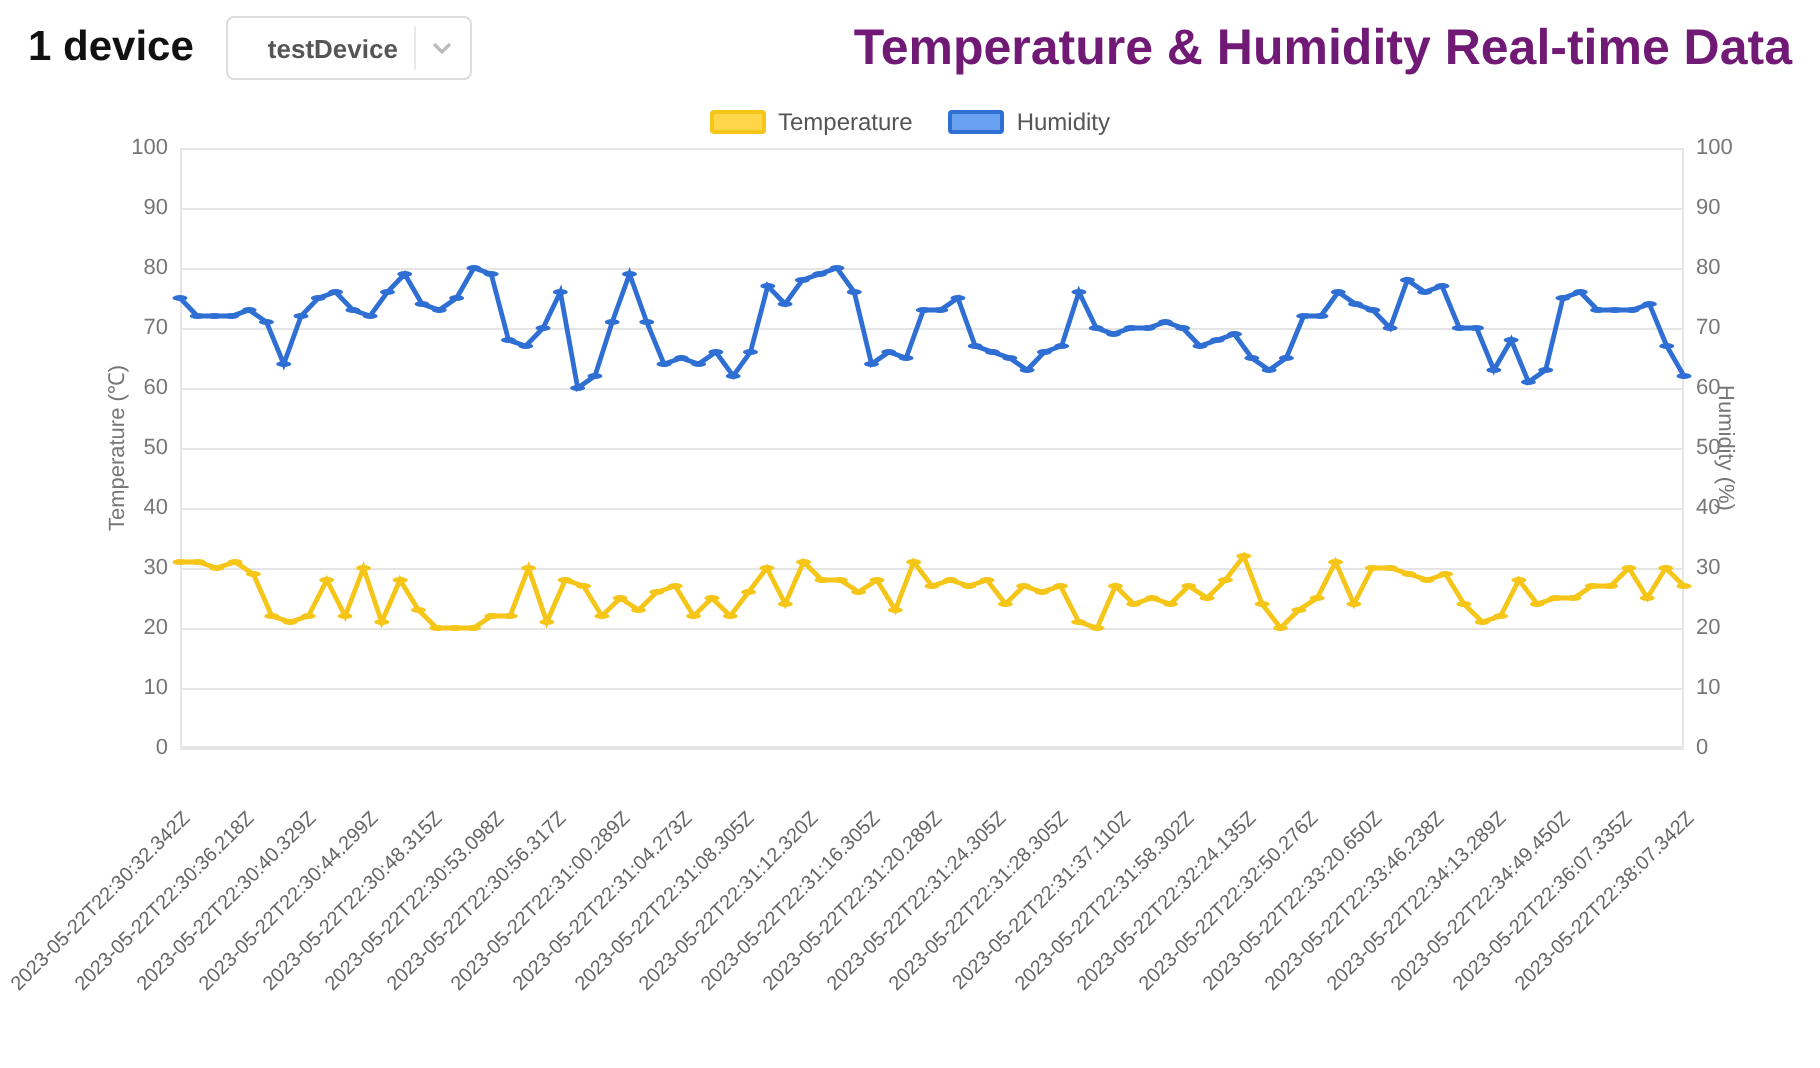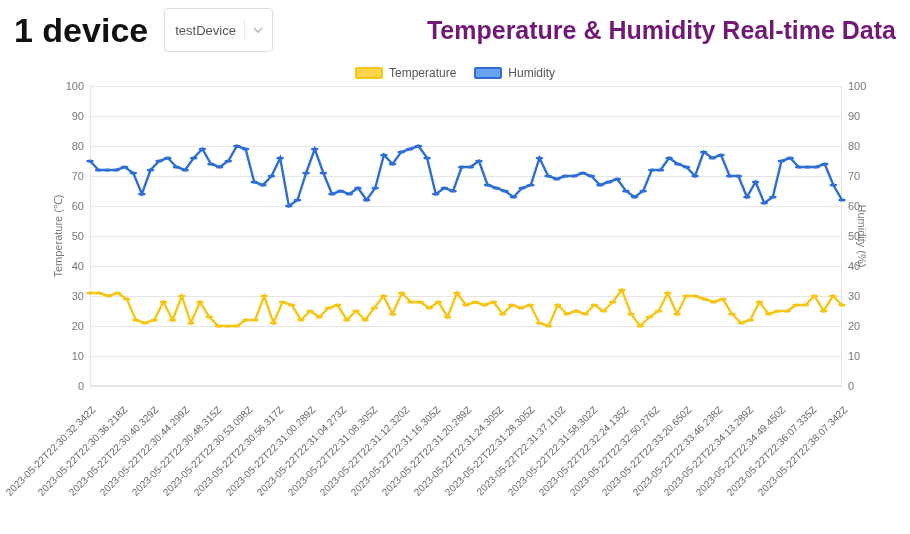--- a/index.html
+++ b/index.html
@@ -1,19 +1,19 @@
 <!DOCTYPE html>
 <html><head>
 <meta charset="utf-8">
 <style>
   * { box-sizing: border-box; margin: 0; padding: 0; }
   body { font-family: Arial, Helvetica, sans-serif; background: #fff; width: 910px; height: 534px; overflow: hidden; position: relative; color: #333; }
   .header { display: flex; align-items: center; padding: 8px 14px 0 14px; gap: 16px; }
-  .device-count { font-size: 34px; font-weight: 700; color: #111; }
-  .select { display: flex; align-items: center; border: 1px solid #ddd; border-radius: 4px; height: 44px; padding: 0 6px 0 10px; gap: 8px; cursor: pointer; }
+  .device-count { font-size: 21px; font-weight: 700; color: #111; }
+  .select { display: flex; align-items: center; border: 1px solid #ddd; border-radius: 4px; height: 32px; padding: 0 6px 0 20px; gap: 8px; cursor: pointer; font-weight: bold; }
   .select-label { font-size: 13px; color: #555; }
   .select-ico { width: 22px; height: 22px; display:flex; align-items:center; justify-content:center; border-left: 1px solid #e8e8e8; padding-left:6px; color:#bbb; }
   .chart-title { font-size: 25px; font-weight: 700; color: #701a75; margin-left: auto; }
   .legend { display:flex; justify-content:center; gap:18px; margin-top:14px; font-size:12px; color:#555; }
   .legend-item { display:flex; align-items:center; gap:6px; cursor:pointer; }
   .legend-swatch { width:28px; height:12px; border-radius:2px; border:2px solid; }
   .legend-swatch.temp { background:#ffd54a; border-color:#f5c518; }
   .legend-swatch.hum { background:#6aa0f0; border-color:#2f6fd4; }
   .chart-wrap { position:relative; margin: 6px 18px 0 18px; height: 300px; }
   .yaxis-label { position:absolute; font-size:11px; color:#777; }

